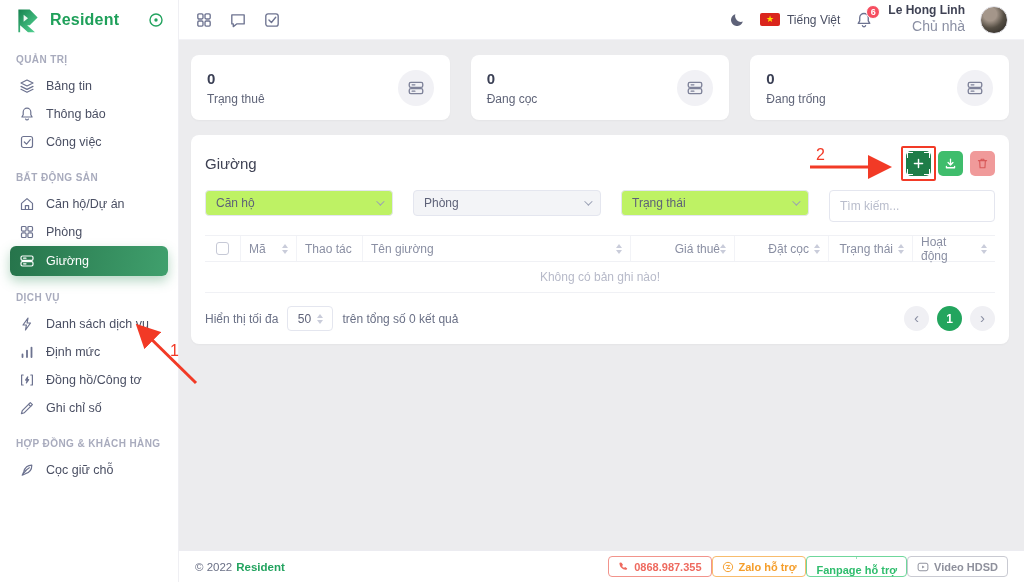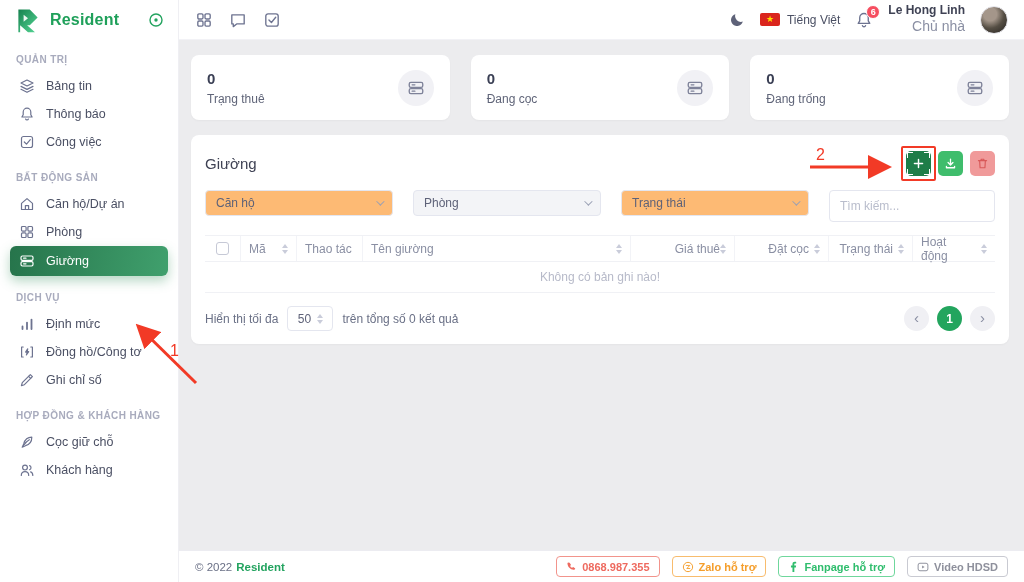--- a/index.html
+++ b/index.html
@@ -52,21 +52,21 @@
   .btn-dl  { background:#3fbd6c; color:#fff; }
   .btn-del { background:#f09a9a; color:#d85858; }
   .ann-rect { position:absolute; inset:-5px; border:2.5px solid #f23a26; border-radius:2px; pointer-events:none; }
   .corner { position:absolute; width:6px; height:6px; pointer-events:none; }
   .c1{top:1px;left:1px;border-top:1.5px solid #fff;border-left:1.5px solid #fff}
   .c2{top:1px;right:1px;border-top:1.5px solid #fff;border-right:1.5px solid #fff}
   .c3{bottom:1px;left:1px;border-bottom:1.5px solid #fff;border-left:1.5px solid #fff}
   .c4{bottom:1px;right:1px;border-bottom:1.5px solid #fff;border-right:1.5px solid #fff}
 
   .filters { margin-top:14px; display:flex; gap:20px; }
-  .select { flex:1; height:26px; border:1px solid #e4e6ef; border-radius:4px; background:#fdba74; display:flex; align-items:center; justify-content:space-between; padding:0 10px; font-size:12px; color:#5e6278; cursor:pointer; }
+  .select { flex:1; height:26px; border:1px solid #e4e6ef; border-radius:4px; background:#bef264; display:flex; align-items:center; justify-content:space-between; padding:0 10px; font-size:12px; color:#5e6278; cursor:pointer; }
   .select.disabled { background:#f3f4f7; }
   .chev { width:6px; height:6px; border-right:1.4px solid #9aa0b4; border-bottom:1.4px solid #9aa0b4; transform:rotate(45deg) translateY(-2px); }
   .search { flex:1; }
   .search input { width:100%; height:32px; border:1px solid #e4e6ef; border-radius:4px; padding:0 10px; font-size:12px; color:#5e6278; outline:none; font-family:"Liberation Sans",sans-serif; }
   .search input::placeholder { color:#b9bdcc; }
 
   
   .table { margin-top:13px; font-size:12px; }
   .thead { display:flex; align-items:stretch; height:27px; border-top:1px solid #f0f1f5; border-bottom:1px solid #f0f1f5; color:#8a8fa3; }
   .th { display:flex; align-items:center; padding:0 8px; border-right:1px solid #f2f3f7; }
@@ -91,25 +91,25 @@
   .pagi-left { display:flex; align-items:center; gap:9px; font-size:12px; color:#6a7086; }
   .pp-box { width:46px; height:25px; border:1px solid #e4e6ef; border-radius:4px; display:flex; align-items:center; justify-content:center; gap:6px; color:#5e6278; cursor:pointer; }
   .pagi-right { margin-left:auto; display:flex; align-items:center; gap:8px; }
   .pg-btn { width:25px; height:25px; border-radius:50%; background:#f0f0f4; color:#8a8fa3; display:grid; place-items:center; font-size:15px; line-height:1; cursor:pointer; padding-bottom:2px; }
   .pg-cur { background:#23a55e; color:#fff; font-size:12px; font-weight:700; padding-bottom:0; }
 
   
   .footer { height:32px; background:#fff; border-top:1px solid #ececf1; display:flex; align-items:center; padding:0 16px; }
   .copy { font-size:11.5px; color:#6a7086; display:flex; gap:4px; }
   .copy b { color:#23a35f; font-weight:700; }
-  .footer-btns { margin-left:auto; display:flex; gap:12px; }
+  .footer-btns { margin-left:auto; display:flex; gap:0; }
   .f-btn { height:21px; border-radius:4px; border:1px solid; background:#fff; display:flex; align-items:center; gap:5px; padding:0 9px; font-size:11px; font-weight:600; cursor:pointer; font-family:"Liberation Sans",sans-serif; }
   .f-phone { color:#ee6a5f; border-color:#f2948c; }
   .f-zalo  { color:#f59e2b; border-color:#f8bc6e; }
-  .f-fb    { color:#2fbd6d; border-color:#6fd79c; }
+  .f-fb    { color:#2fbd6d; border-color:#6fd79c;flex-direction:column; }
   .f-video { color:#8e909c; border-color:#c9cad2; }
 
   .overlay { position:absolute; inset:0; pointer-events:none; z-index:50; }
 </style>
 </head>
 <body>
 
 <div class="app">
 
   <aside class="sidebar">
@@ -184,20 +184,26 @@
             <rect x="2" y="3" width="12" height="4.4" rx="1.4"></rect>
             <rect x="2" y="8.6" width="12" height="4.4" rx="1.4"></rect>
             <path d="M4.6 5.2h2.4M4.6 10.8h2.4"></path>
           </svg>
         <span>Giường</span>
       </div>
 
       <div class="nav-section">DỊCH VỤ</div>
 
       <div class="nav-item">
+        <svg width="16" height="16" viewBox="0 0 16 16" fill="none" stroke="currentColor" stroke-width="1.2" stroke-linejoin="round">
+            <path d="M9 2L4 9h3.4L6.5 14l5-7H8.1z"></path>
+          </svg>
+        <span>Danh sách dịch vụ</span>
+      </div>
+      <div class="nav-item">
         <svg width="16" height="16" viewBox="0 0 16 16" fill="none" stroke="currentColor" stroke-width="1.8" stroke-linecap="round">
             <path d="M3.5 13v-2.6M8 13V6.6M12.5 13V3.6"></path>
           </svg>
         <span>Định mức</span>
       </div>
       <div class="nav-item">
         <svg width="16" height="16" viewBox="0 0 16 16" fill="none" stroke="currentColor" stroke-width="1.2" stroke-linejoin="round" stroke-linecap="round">
             <path d="M4.2 3H2.6v10h1.6M11.8 3h1.6v10h-1.6"></path>
             <path d="M8.7 4.8L6.6 8.1h1.7L7.4 11l2.3-3.3H8.2z"></path>
           </svg>
@@ -212,28 +218,20 @@
       </div>
 
       <div class="nav-section">HỢP ĐỒNG &amp; KHÁCH HÀNG</div>
 
       <div class="nav-item">
         <svg width="16" height="16" viewBox="0 0 16 16" fill="none" stroke="currentColor" stroke-width="1.2" stroke-linejoin="round" stroke-linecap="round">
             <path d="M12.8 3.2c-4 0-7 2.8-8.1 6.7l-1.5 3.3 3.3-1.5c3.9-1.1 6.3-4.1 6.3-8.5z"></path>
             <path d="M4.5 11.5c2-3 3.8-4.8 5.8-5.8"></path>
           </svg>
         <span>Cọc giữ chỗ</span>
-      </div>
-      <div class="nav-item">
-        <svg width="16" height="16" viewBox="0 0 16 16" fill="none" stroke="currentColor" stroke-width="1.2" stroke-linejoin="round" stroke-linecap="round">
-            <circle cx="6" cy="5.6" r="2.4"></circle>
-            <path d="M2.3 13.5c0-2.4 1.6-3.9 3.7-3.9s3.7 1.5 3.7 3.9"></path>
-            <path d="M10.6 3.6a2.2 2.2 0 0 1 0 4.1M11.6 9.8c1.6.4 2.2 1.8 2.2 3.7"></path>
-          </svg>
-        <span>Khách hàng</span>
       </div>
     </nav>
   </aside>
 
   <div class="main">
 
     <header class="topbar">
       <div class="topbar-left">
         <span style="display:grid;place-items:center">
           <svg width="18" height="18" viewBox="0 0 16 16" fill="none" stroke="currentColor" stroke-width="1.2">

